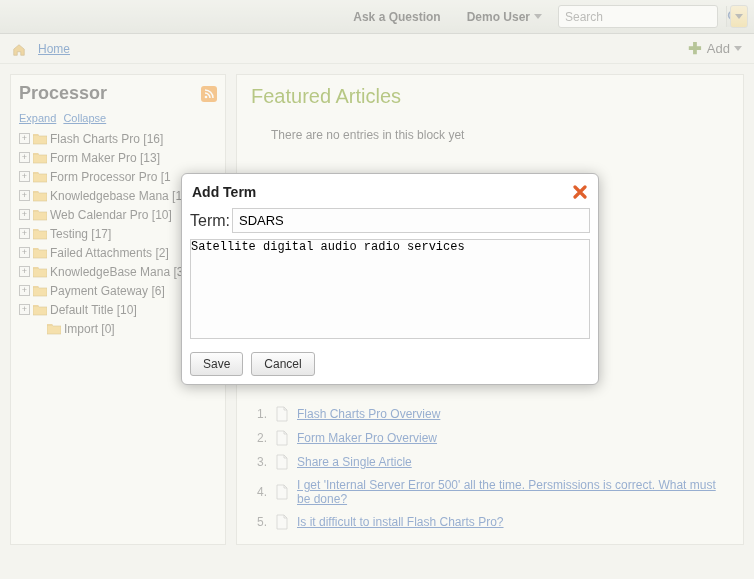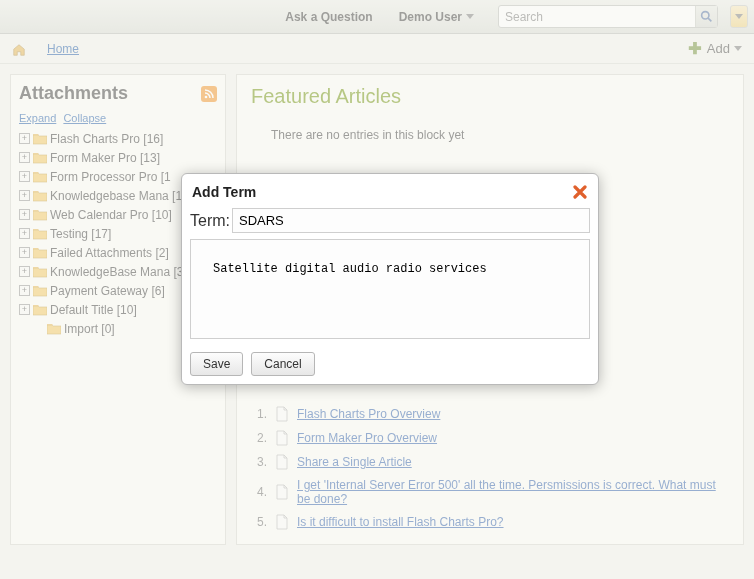--- a/index.html
+++ b/index.html
@@ -47,22 +47,21 @@
     border-top: 5px solid #777;
     display: inline-block;
   }
   .search-wrap {
     display: flex;
     align-items: center;
     background: #fefefe;
     border: 1px solid #b8bab5;
     border-radius: 3px;
     height: 23px;
-    width: 220px;
-    margin-left: 8px;
+    width: 160px;
   }
   .search-wrap input {
     border: none;
     outline: none;
     background: transparent;
     padding: 0 6px;
     font-size: 12px;
     height: 21px;
     flex: 1;
     color: #888;
@@ -87,21 +86,21 @@
   }
   
   .crumbrow {
     height: 30px;
     display: flex;
     align-items: center;
     justify-content: space-between;
     padding: 0 12px;
     border-bottom: 1px solid #d8dad3;
   }
-  .crumbrow .left { display: flex; align-items: center; gap: 21px; }
+  .crumbrow .left { display: flex; align-items: center; gap: 12px; }
   .home-icon {
     width: 14px; height: 12px; display: inline-block; position: relative;
   }
   .home-icon svg { width: 14px; height: 14px; display: block; }
   .crumbrow a { color: #1b58a7; text-decoration: underline; cursor: pointer; }
   .add-link {
     display: flex; align-items: center; gap: 4px; color: #444; font-size: 13px;
     cursor: pointer;
   }
   .plus-icon {
@@ -229,21 +228,21 @@
     background: #fdfdfd;
     padding: 4px 6px;
     font-size: 13px;
     font-family: inherit;
     outline: none;
   }
   .modal textarea {
     width: 100%;
     height: 100px;
     border: 1px solid #cfcfcf;
-    padding: 22px;
+    padding: 0;
     font-family: "Courier New", monospace;
     font-size: 12px;
     resize: none;
     outline: none;
     background: #fdfdfd;
   }
   .modal-buttons {
     margin-top: 10px;
     display: flex;
     gap: 8px;
@@ -293,21 +292,21 @@
   <span class="add-link">
     <span class="plus-icon">✚</span>
     <span>Add</span>
     <span class="caret-down"></span>
   </span>
 </div>
 
 <div class="content">
   <div class="sidebar">
     <div class="sidebar-head">
-      <h2>Attachments</h2>
+      <h2>Processor</h2>
       <span class="rss-icon">
         <svg viewBox="0 0 10 10">
             <circle cx="2" cy="8" r="1.3" fill="#fff"></circle>
             <path d="M1 4 a5 5 0 0 1 5 5" fill="none" stroke="#fff" stroke-width="1.5"></path>
             <path d="M1 1 a8 8 0 0 1 8 8" fill="none" stroke="#fff" stroke-width="1.5"></path>
           </svg>
       </span>
     </div>
     <div class="tree-controls">
       <a>Expand</a>

